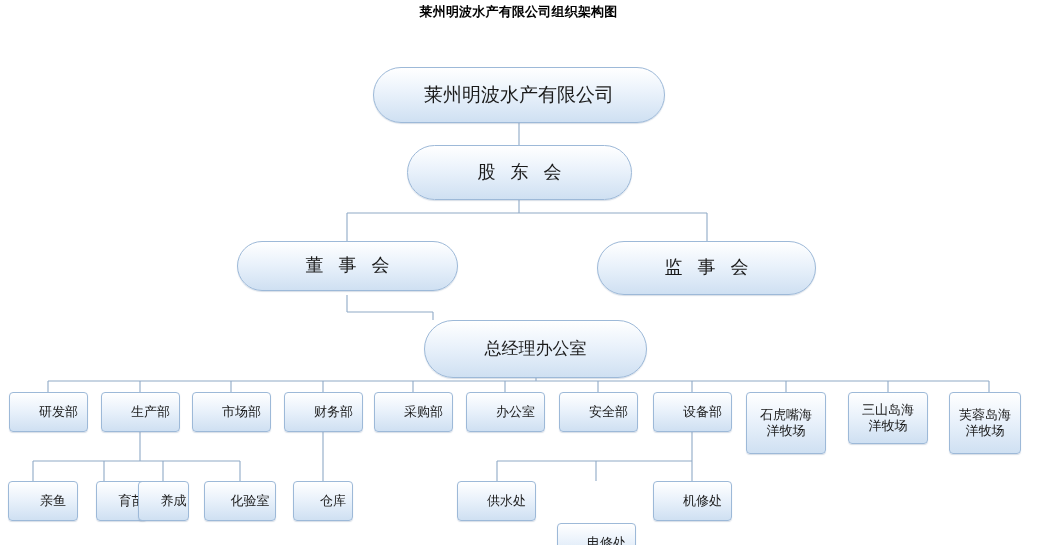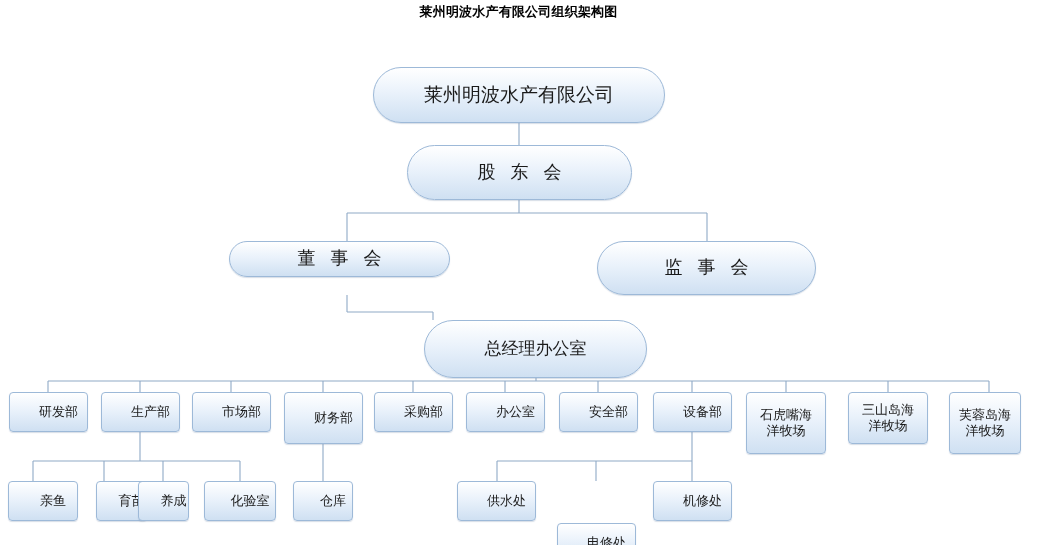--- a/index.html
+++ b/index.html
@@ -111,29 +111,29 @@
     <path d="M497 461 L692 461"></path>
     <line x1="497" y1="461" x2="497" y2="481"></line>
     <line x1="596" y1="461" x2="596" y2="481"></line>
     <line x1="692" y1="461" x2="692" y2="481"></line>
   </svg>
 
   <div class="node pill lvl1" style="left:373px; top:67px; width:292px; height:56px;">莱州明波水产有限公司</div>
 
   <div class="node pill lvl2" style="left:407px; top:145px; width:225px; height:55px;">股 东 会</div>
 
-  <div class="node pill lvl3" style="left:229px; top:241px; width:221px; height:36px;">董 事 会</div>
+  <div class="node pill lvl3" style="left:237px; top:241px; width:221px; height:50px;">董 事 会</div>
   <div class="node pill lvl3" style="left:597px; top:241px; width:219px; height:54px;">监 事 会</div>
 
   <div class="node pill lvl4" style="left:424px; top:320px; width:223px; height:58px;">总经理办公室</div>
 
   <div class="node rect dept" style="left:9px; top:392px; width:79px; height:40px;">研发部</div>
   <div class="node rect dept" style="left:101px; top:392px; width:79px; height:40px;">生产部</div>
   <div class="node rect dept" style="left:192px; top:392px; width:79px; height:40px;">市场部</div>
-  <div class="node rect dept" style="left:284px; top:392px; width:79px; height:52px;">财务部</div>
+  <div class="node rect dept" style="left:284px; top:392px; width:79px; height:40px;">财务部</div>
   <div class="node rect dept" style="left:374px; top:392px; width:79px; height:40px;">采购部</div>
   <div class="node rect dept" style="left:466px; top:392px; width:79px; height:40px;">办公室</div>
   <div class="node rect dept" style="left:559px; top:392px; width:79px; height:40px;">安全部</div>
   <div class="node rect dept" style="left:653px; top:392px; width:79px; height:40px;">设备部</div>
   <div class="node rect dept" style="left:746px; top:392px; width:80px; height:62px; padding:0 8px;">石虎嘴海洋牧场</div>
   <div class="node rect dept" style="left:848px; top:392px; width:80px; height:52px; padding:12px 8px;">三山岛海洋牧场</div>
   <div class="node rect dept" style="left:949px; top:392px; width:72px; height:62px; padding:0 8px;">芙蓉岛海洋牧场</div>
 
   <div class="node rect sub" style="left:8px; top:481px; width:70px; height:40px;">亲鱼</div>
   <div class="node rect sub" style="left:96px; top:481px; width:51px; height:40px;">育苗</div>

